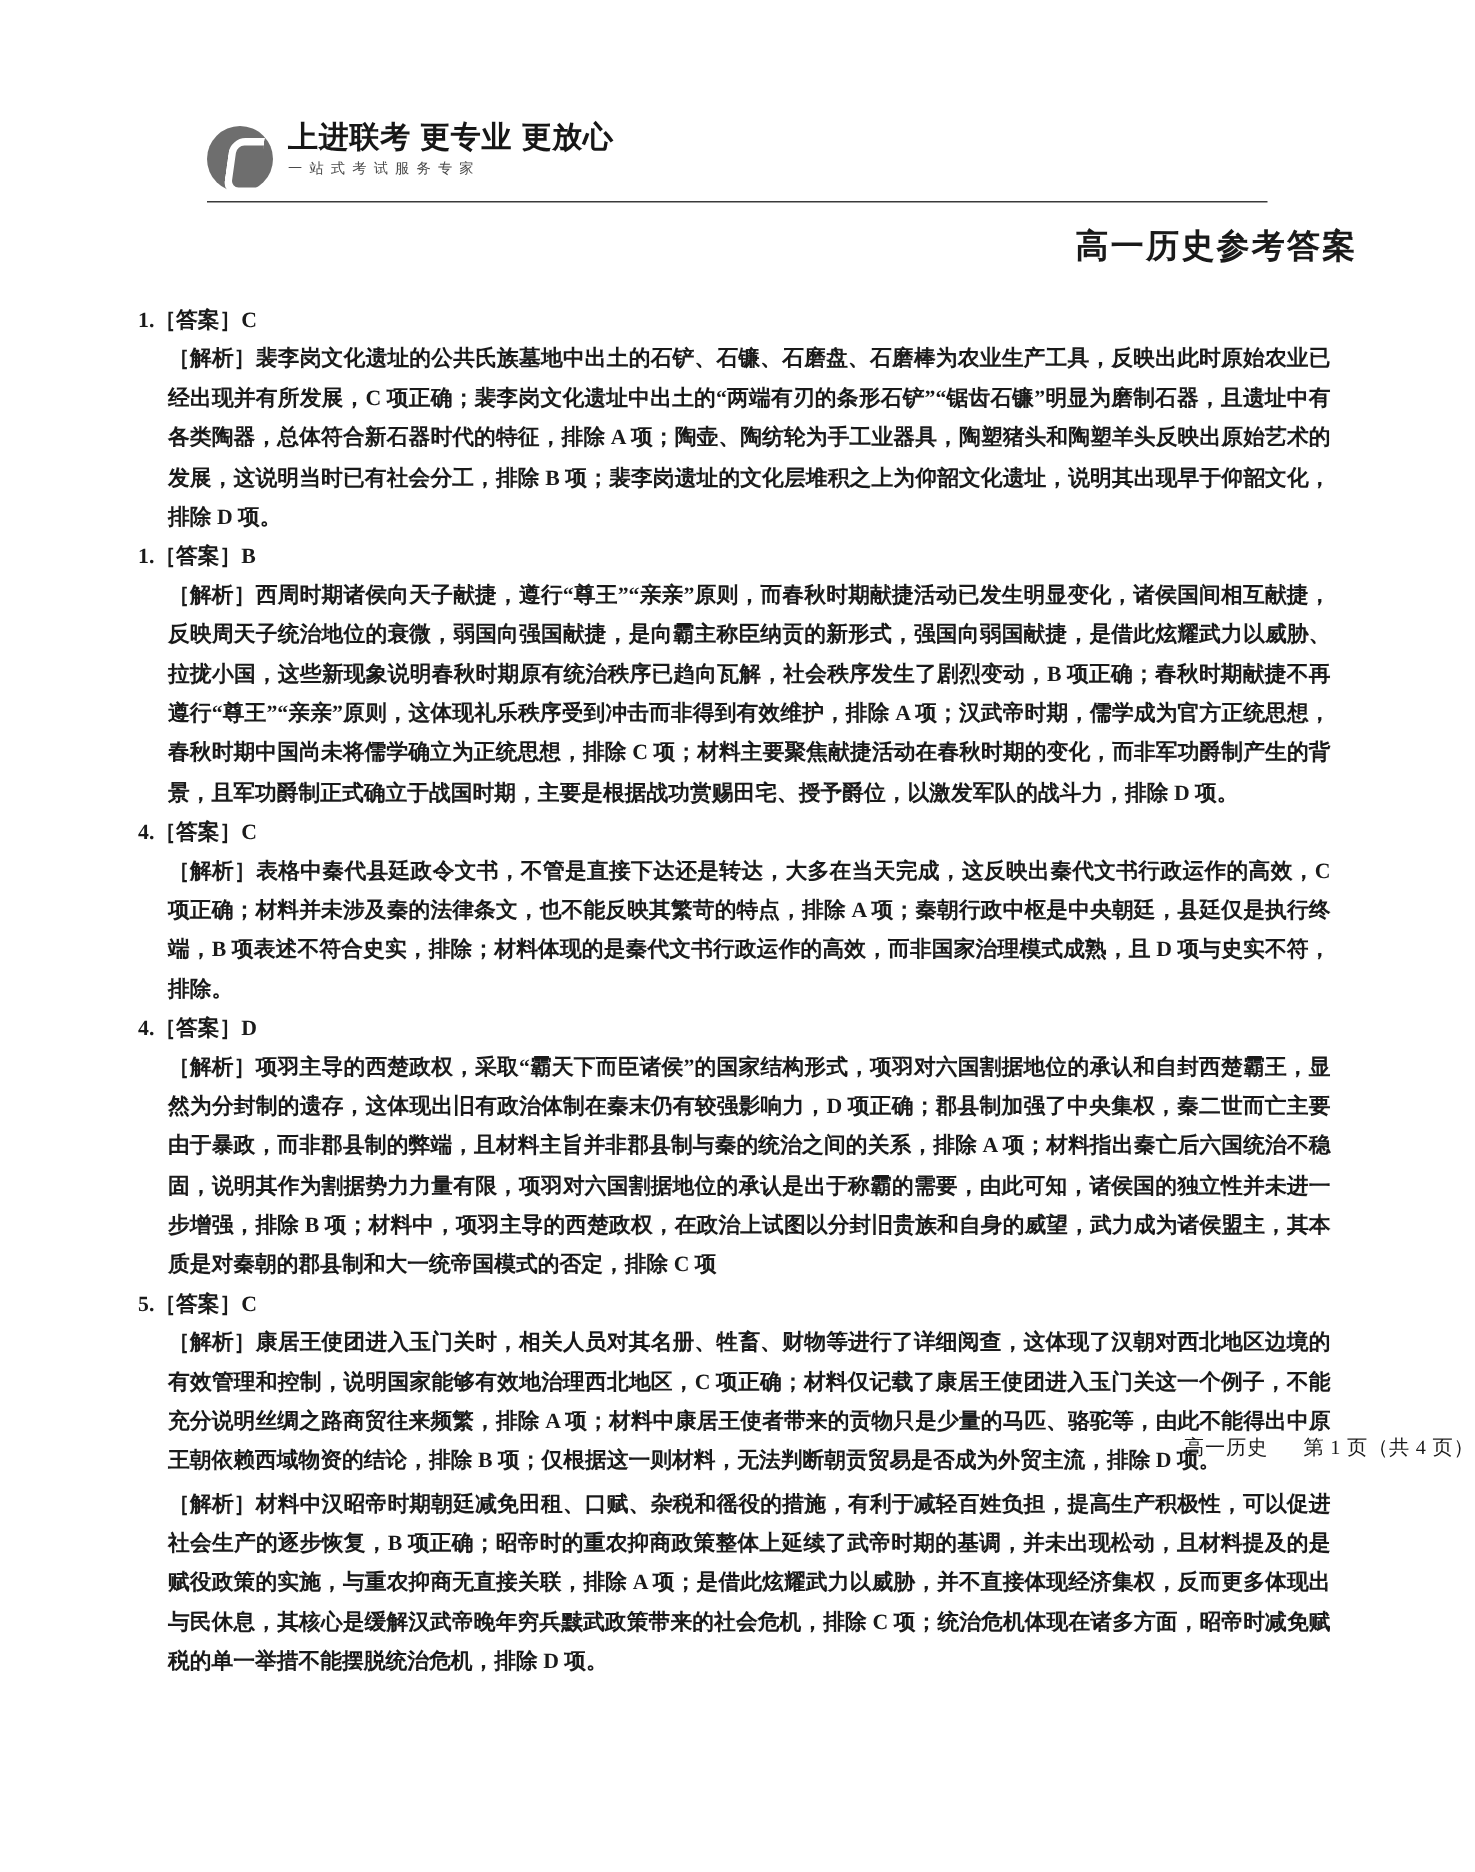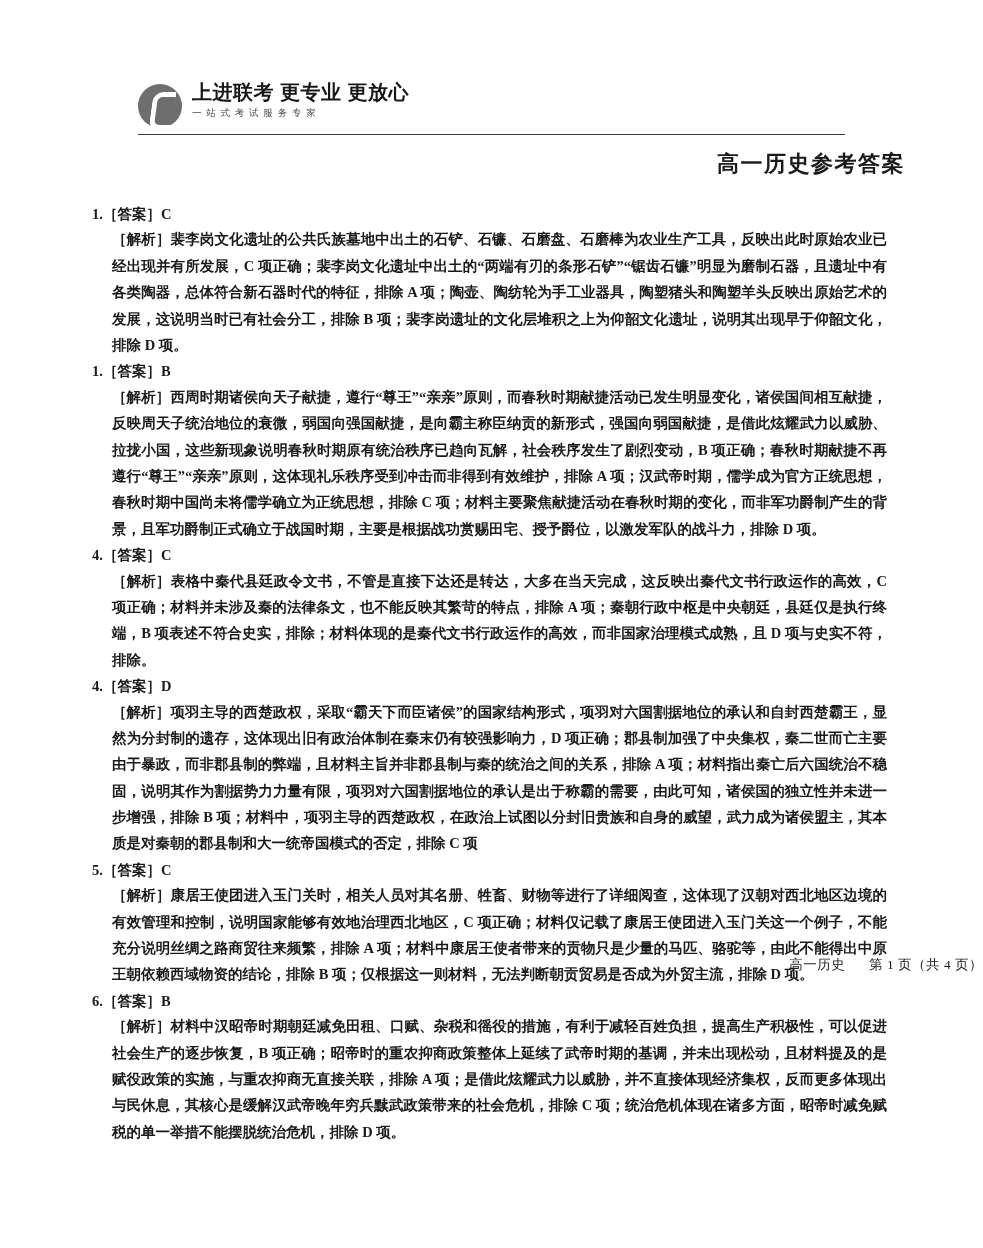--- a/index.html
+++ b/index.html
@@ -162,21 +162,20 @@
       <p class="ans-line">4.［答案］D</p>
       <p class="exp">［解析］项羽主导的西楚政权，采取“霸天下而臣诸侯”的国家结构形式，项羽对六国割据地位的承认和自封西楚霸王，显然为分封制的遗存，这体现出旧有政治体制在秦末仍有较强影响力，D 项正确；郡县制加强了中央集权，秦二世而亡主要由于暴政，而非郡县制的弊端，且材料主旨并非郡县制与秦的统治之间的关系，排除 A 项；材料指出秦亡后六国统治不稳固，说明其作为割据势力力量有限，项羽对六国割据地位的承认是出于称霸的需要，由此可知，诸侯国的独立性并未进一步增强，排除 B 项；材料中，项羽主导的西楚政权，在政治上试图以分封旧贵族和自身的威望，武力成为诸侯盟主，其本质是对秦朝的郡县制和大一统帝国模式的否定，排除 C 项</p>
     </div>
 
     <div class="qitem">
       <p class="ans-line">5.［答案］C</p>
       <p class="exp">［解析］康居王使团进入玉门关时，相关人员对其名册、牲畜、财物等进行了详细阅查，这体现了汉朝对西北地区边境的有效管理和控制，说明国家能够有效地治理西北地区，C 项正确；材料仅记载了康居王使团进入玉门关这一个例子，不能充分说明丝绸之路商贸往来频繁，排除 A 项；材料中康居王使者带来的贡物只是少量的马匹、骆驼等，由此不能得出中原王朝依赖西域物资的结论，排除 B 项；仅根据这一则材料，无法判断朝贡贸易是否成为外贸主流，排除 D 项。</p>
     </div>
 
     <div class="qitem">
-      <p class="ans-line">6.［答案］B</p>
       <p class="exp">［解析］材料中汉昭帝时期朝廷减免田租、口赋、杂税和徭役的措施，有利于减轻百姓负担，提高生产积极性，可以促进社会生产的逐步恢复，B 项正确；昭帝时的重农抑商政策整体上延续了武帝时期的基调，并未出现松动，且材料提及的是赋役政策的实施，与重农抑商无直接关联，排除 A 项；是借此炫耀武力以威胁，并不直接体现经济集权，反而更多体现出与民休息，其核心是缓解汉武帝晚年穷兵黩武政策带来的社会危机，排除 C 项；统治危机体现在诸多方面，昭帝时减免赋税的单一举措不能摆脱统治危机，排除 D 项。</p>
     </div>
 
   </div>
 
   <div class="footer">
     <span>高一历史</span>
     <span class="sep"></span>
     <span>第 1 页（共 4 页）</span>
   </div>

